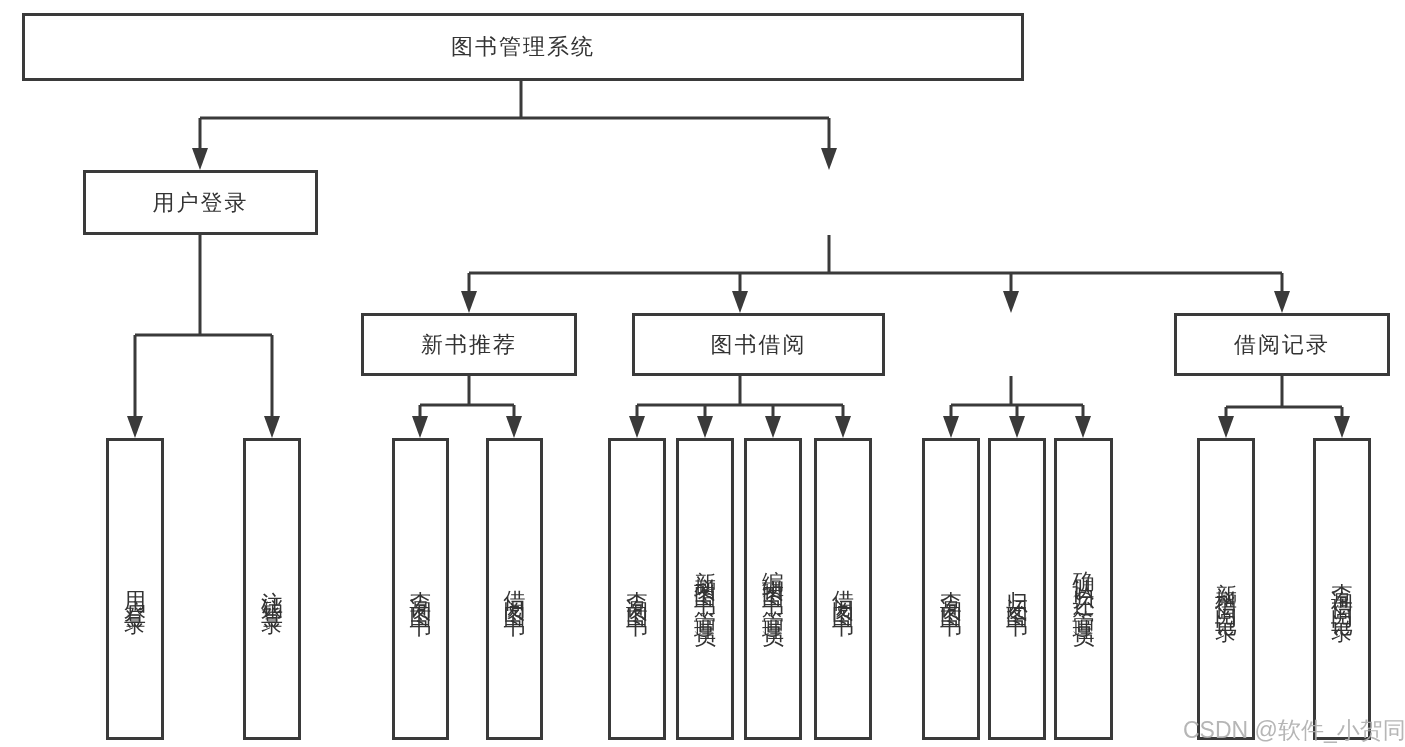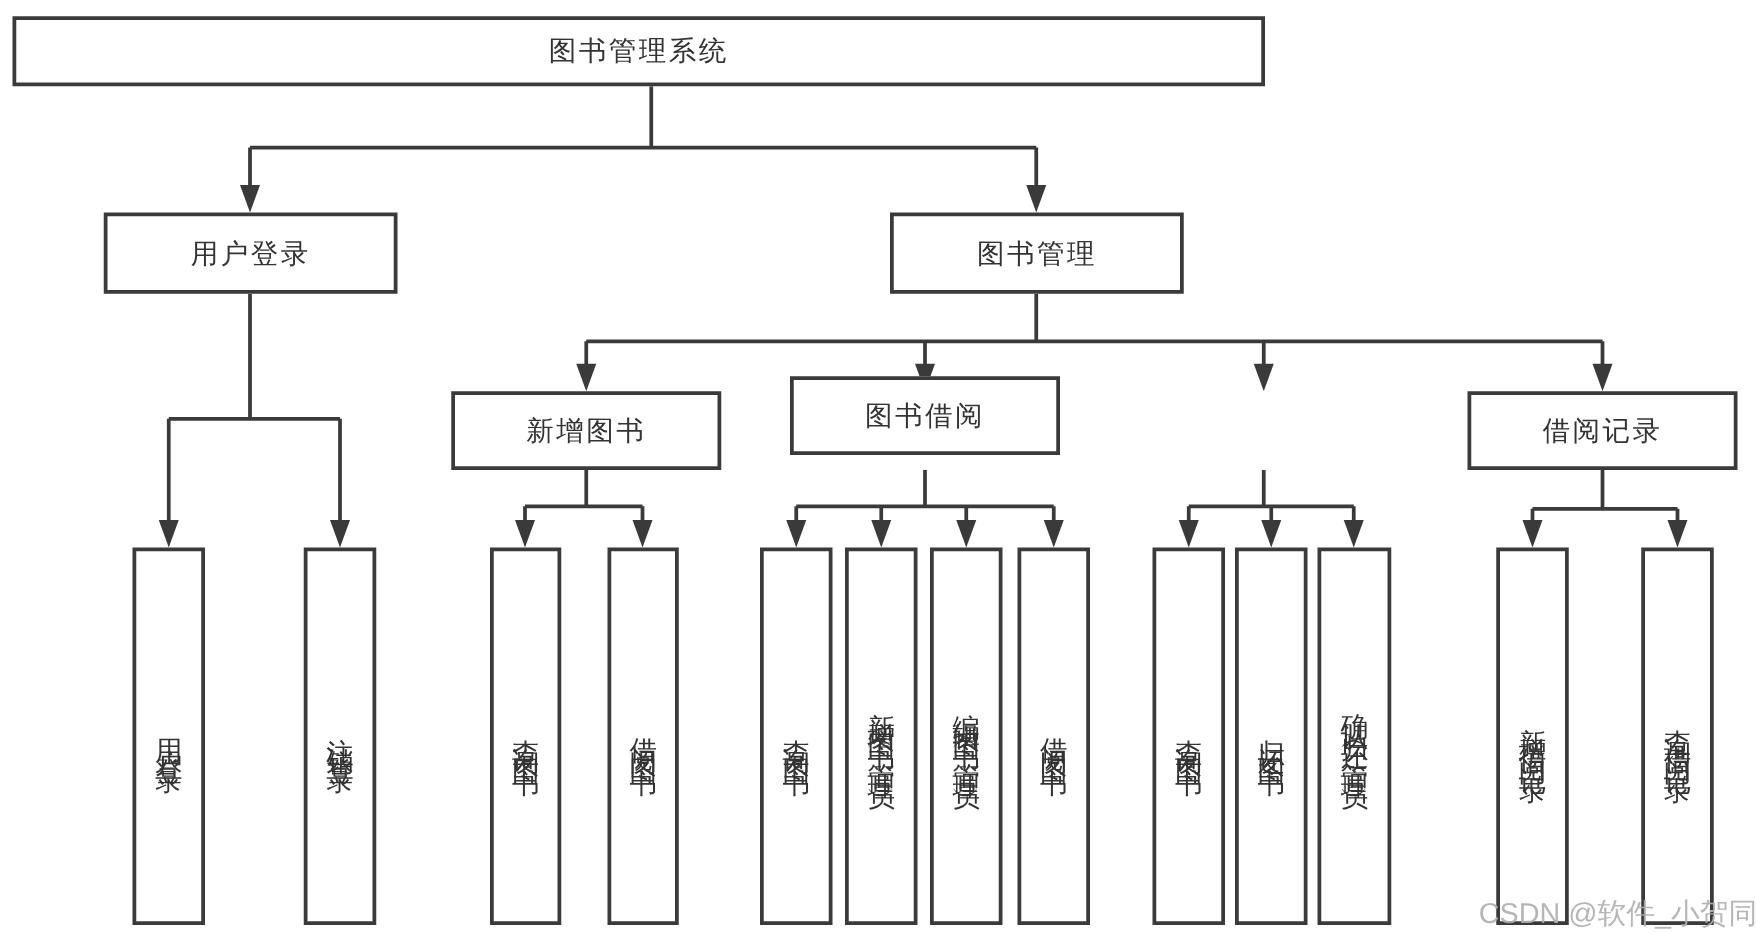--- a/index.html
+++ b/index.html
@@ -95,35 +95,32 @@
       <polygon points="773,438 765,416 781,416"></polygon>
       <polygon points="843,438 835,416 851,416"></polygon>
       <polygon points="951,438 943,416 959,416"></polygon>
       <polygon points="1017,438 1009,416 1025,416"></polygon>
       <polygon points="1083,438 1075,416 1091,416"></polygon>
       <polygon points="1226,438 1218,416 1234,416"></polygon>
       <polygon points="1342,438 1334,416 1350,416"></polygon>
     </g>
   </svg>
 
-  <div class="box" style="left:10px;top:13px;width:1002px;height:56px">
+  <div class="box" style="left:22px;top:13px;width:1002px;height:68px">
     <span class="hlabel">图书管理系统</span>
   </div>
 
   <div class="box" style="left:83px;top:170px;width:235px;height:65px">
     <span class="hlabel">用户登录</span>
   </div>
-  <div class="box" style="left:712px;top:170px;width:235px;height:65px">
-    <span class="hlabel">图书管理</span>
-  </div>
 
   <div class="box" style="left:361px;top:313px;width:216px;height:63px">
-    <span class="hlabel">新增图书</span>
+    <span class="hlabel">新书推荐</span>
   </div>
-  <div class="box" style="left:632px;top:301px;width:216px;height:63px">
+  <div class="box" style="left:632px;top:313px;width:253px;height:63px">
     <span class="hlabel">图书借阅</span>
   </div>
   <div class="box" style="left:1174px;top:313px;width:216px;height:63px">
     <span class="hlabel">借阅记录</span>
   </div>
 
   <div class="box" style="left:106px;top:438px;width:58px;height:302px">
     <span class="vlabel">用户登录</span>
   </div>
   <div class="box" style="left:243px;top:438px;width:58px;height:302px">

